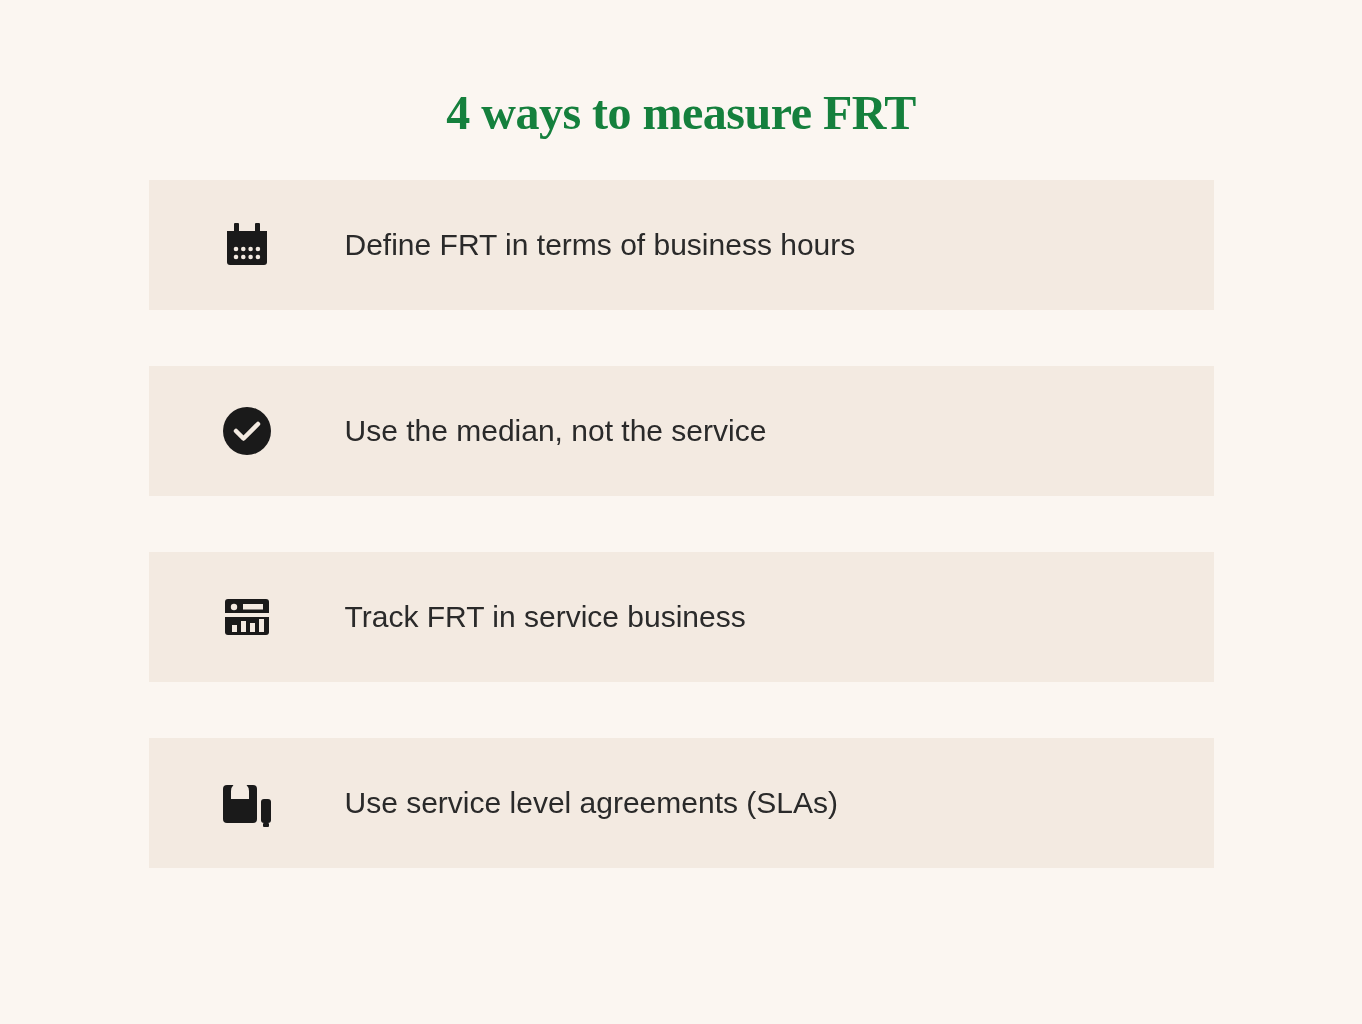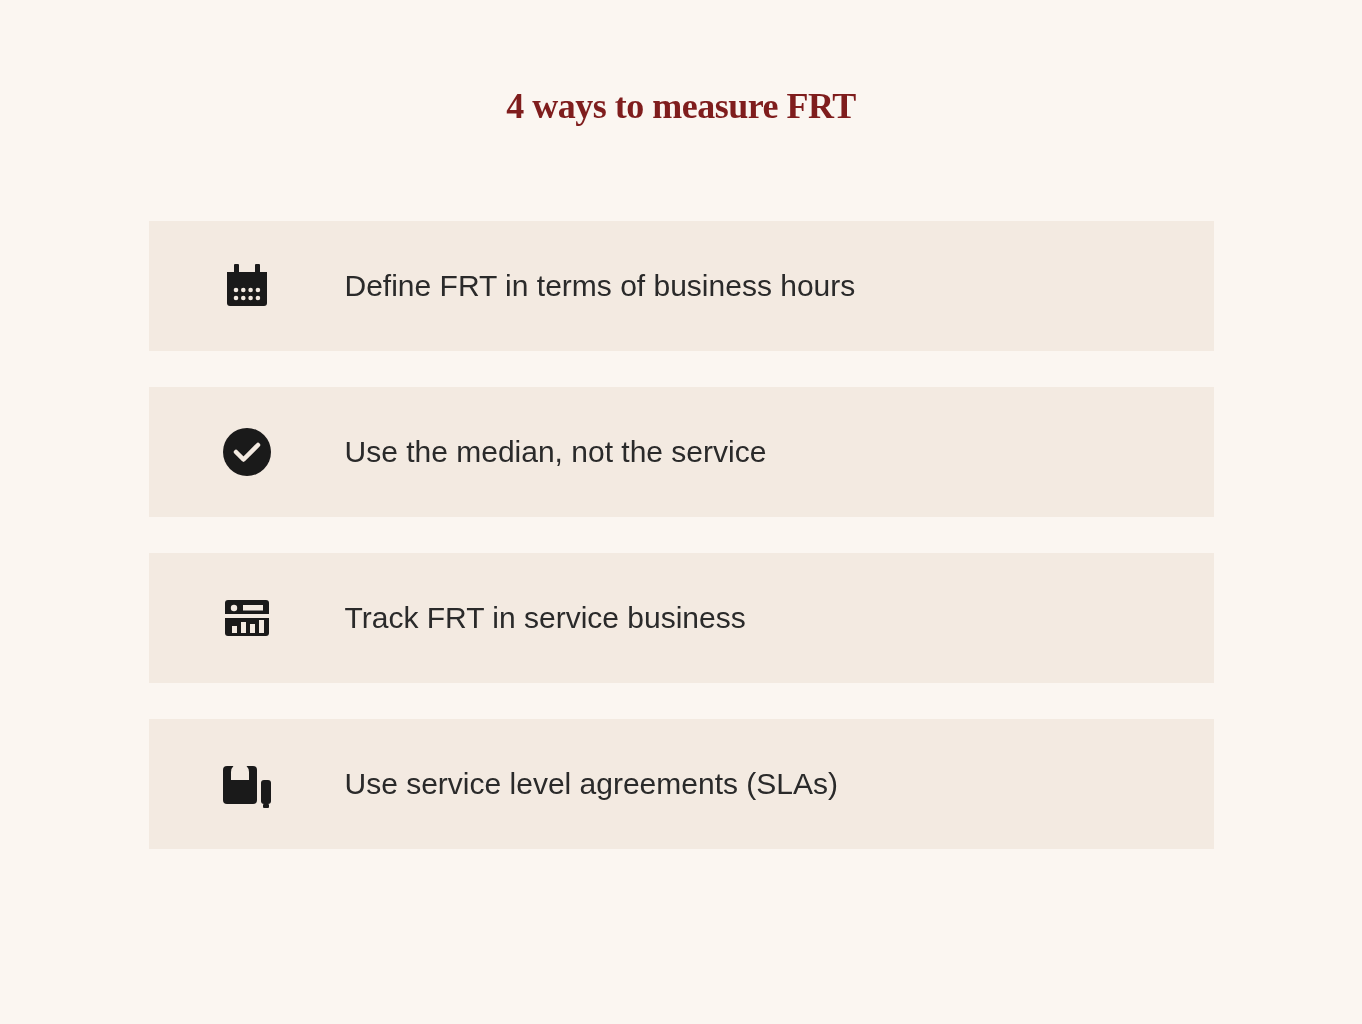--- a/index.html
+++ b/index.html
@@ -13,29 +13,29 @@
       background: #fbf6f1;
       font-family: -apple-system, BlinkMacSystemFont, "Segoe UI", Helvetica, Arial, sans-serif;
       display: flex;
       flex-direction: column;
       align-items: center;
       padding-top: 85px;
     }
     .title {
       font-family: Georgia, "Times New Roman", serif;
       font-weight: 700;
-      font-size: 36px;
-      color: #7f1d1d;
-      margin-bottom: 94px;
+      font-size: 48px;
+      color: #15803d;
+      margin-bottom: 40px;
       letter-spacing: -0.5px;
     }
     .list {
       display: flex;
       flex-direction: column;
-      gap: 36px;
+      gap: 56px;
       width: 1065px;
     }
     .item {
       background: #f3eae1;
       display: flex;
       align-items: center;
       height: 130px;
       padding-left: 70px;
     }
     .icon-wrap {

